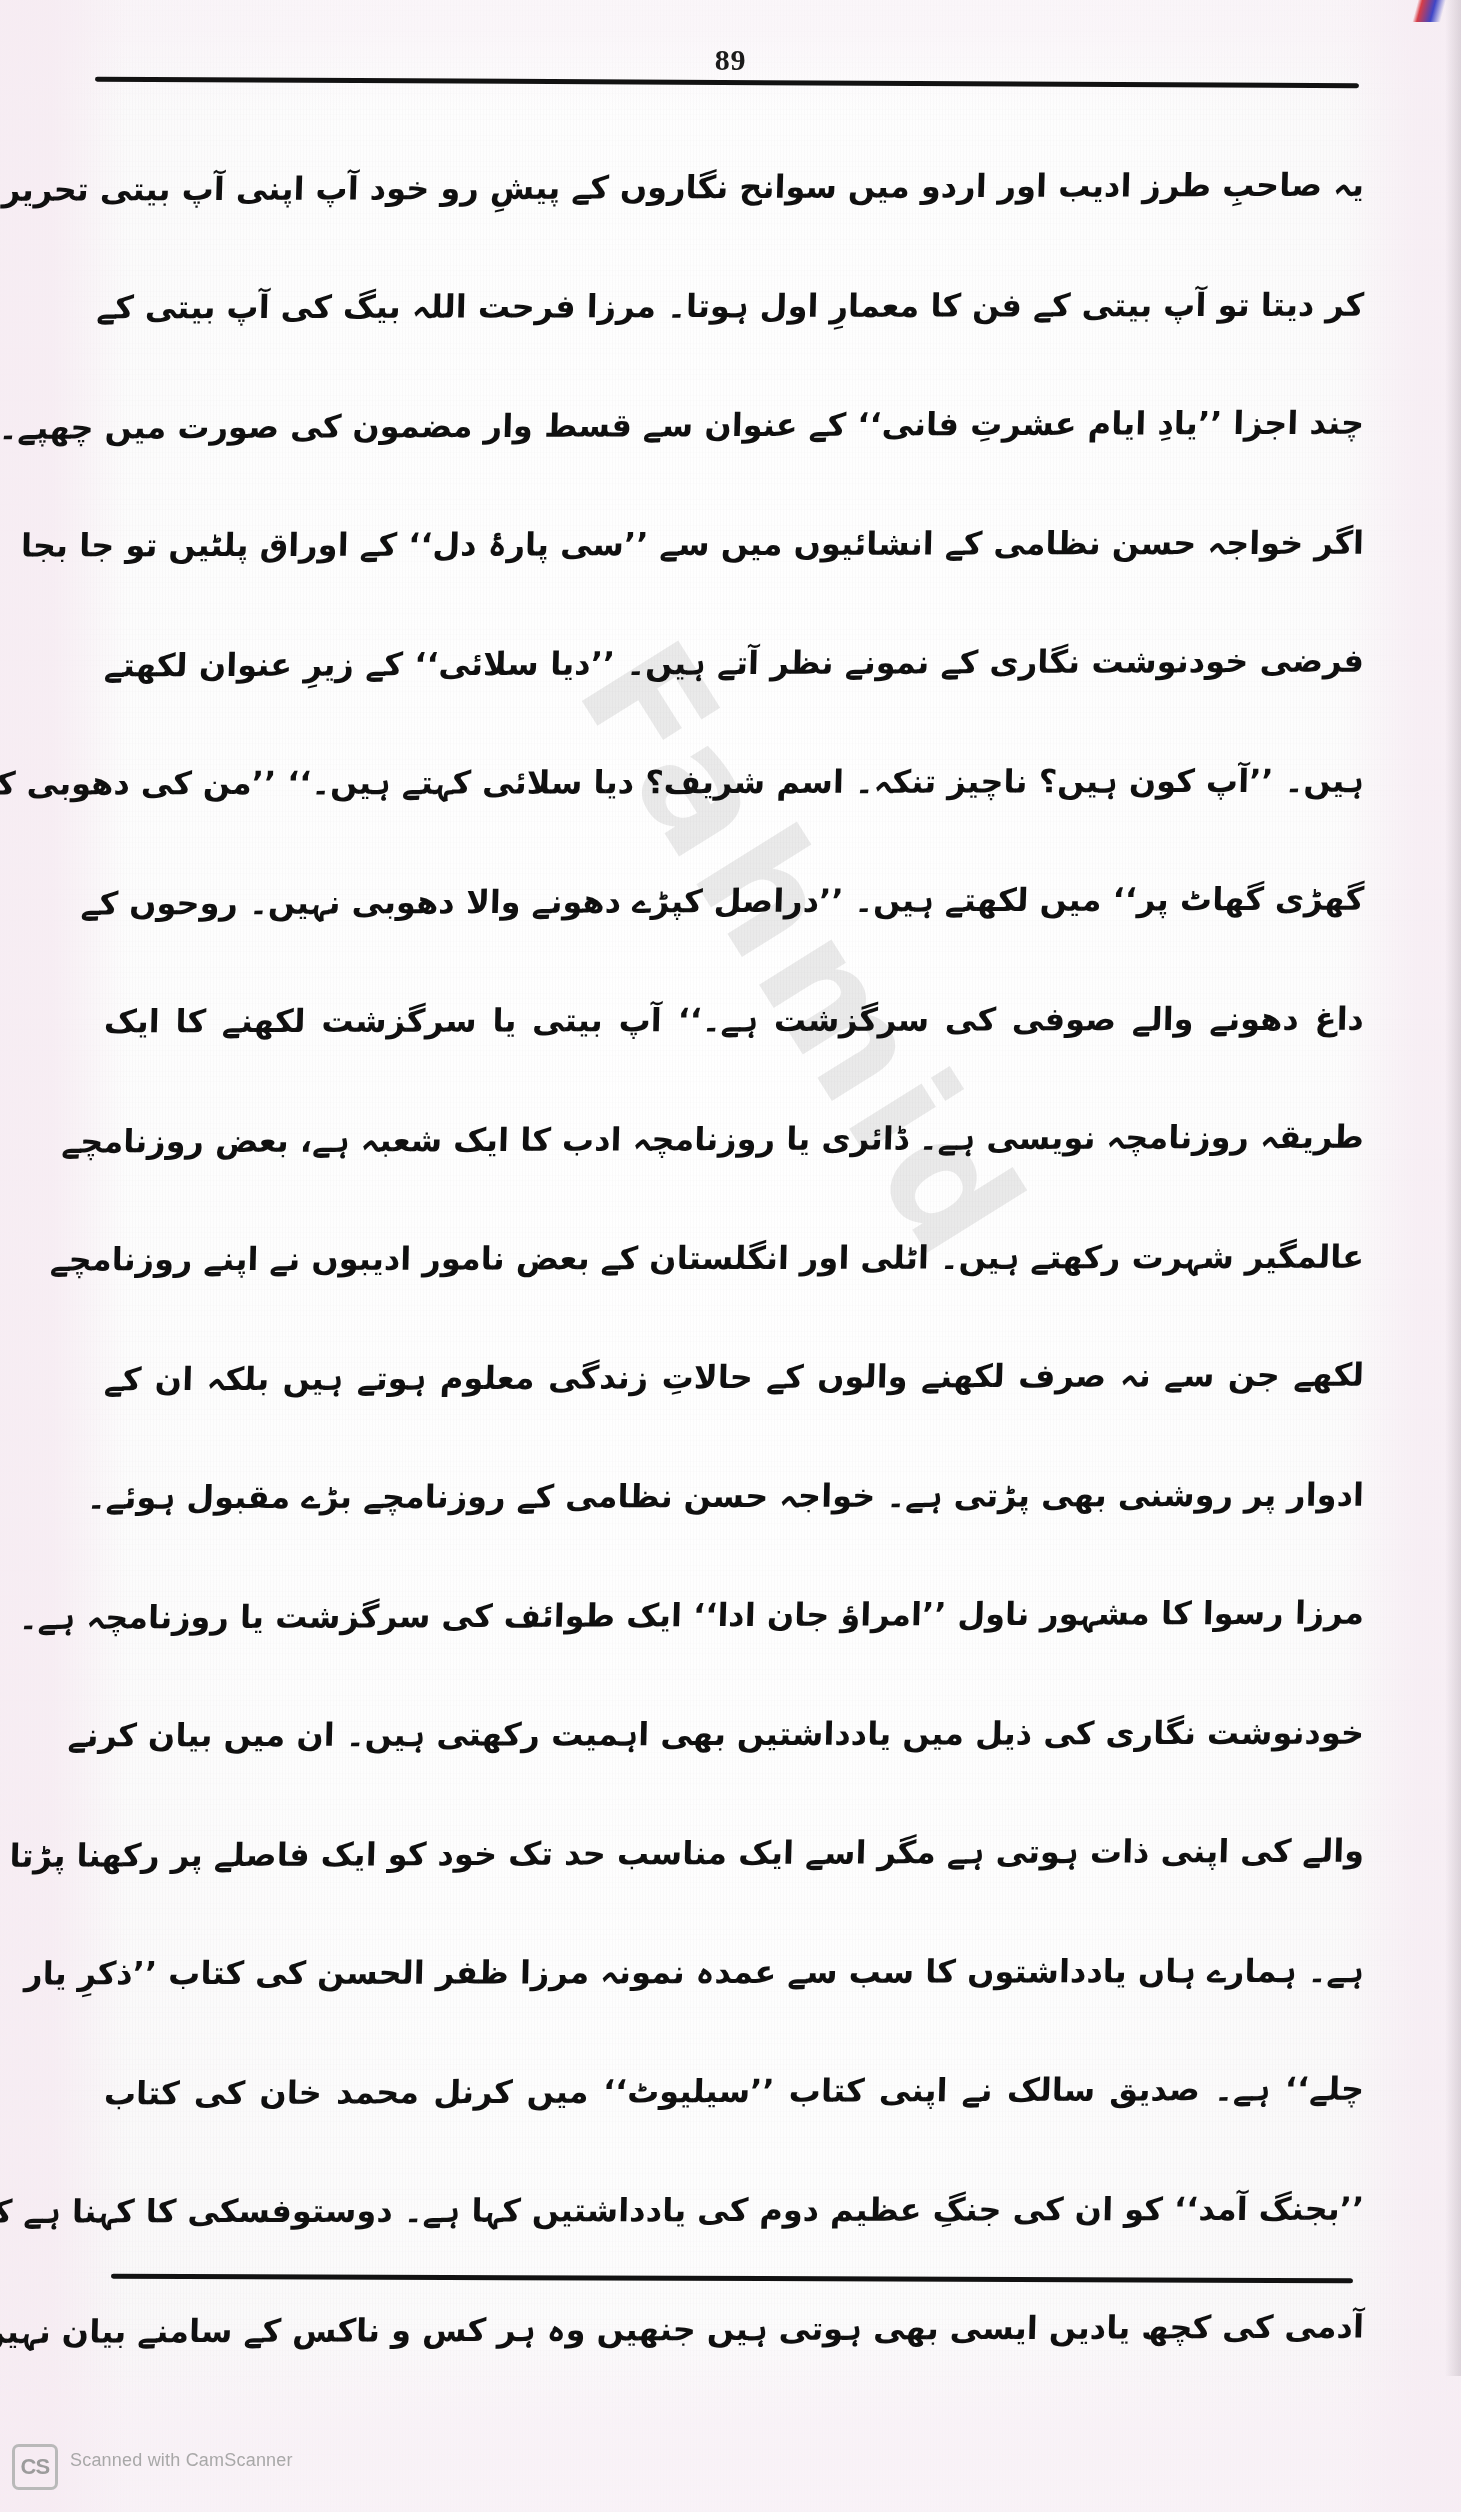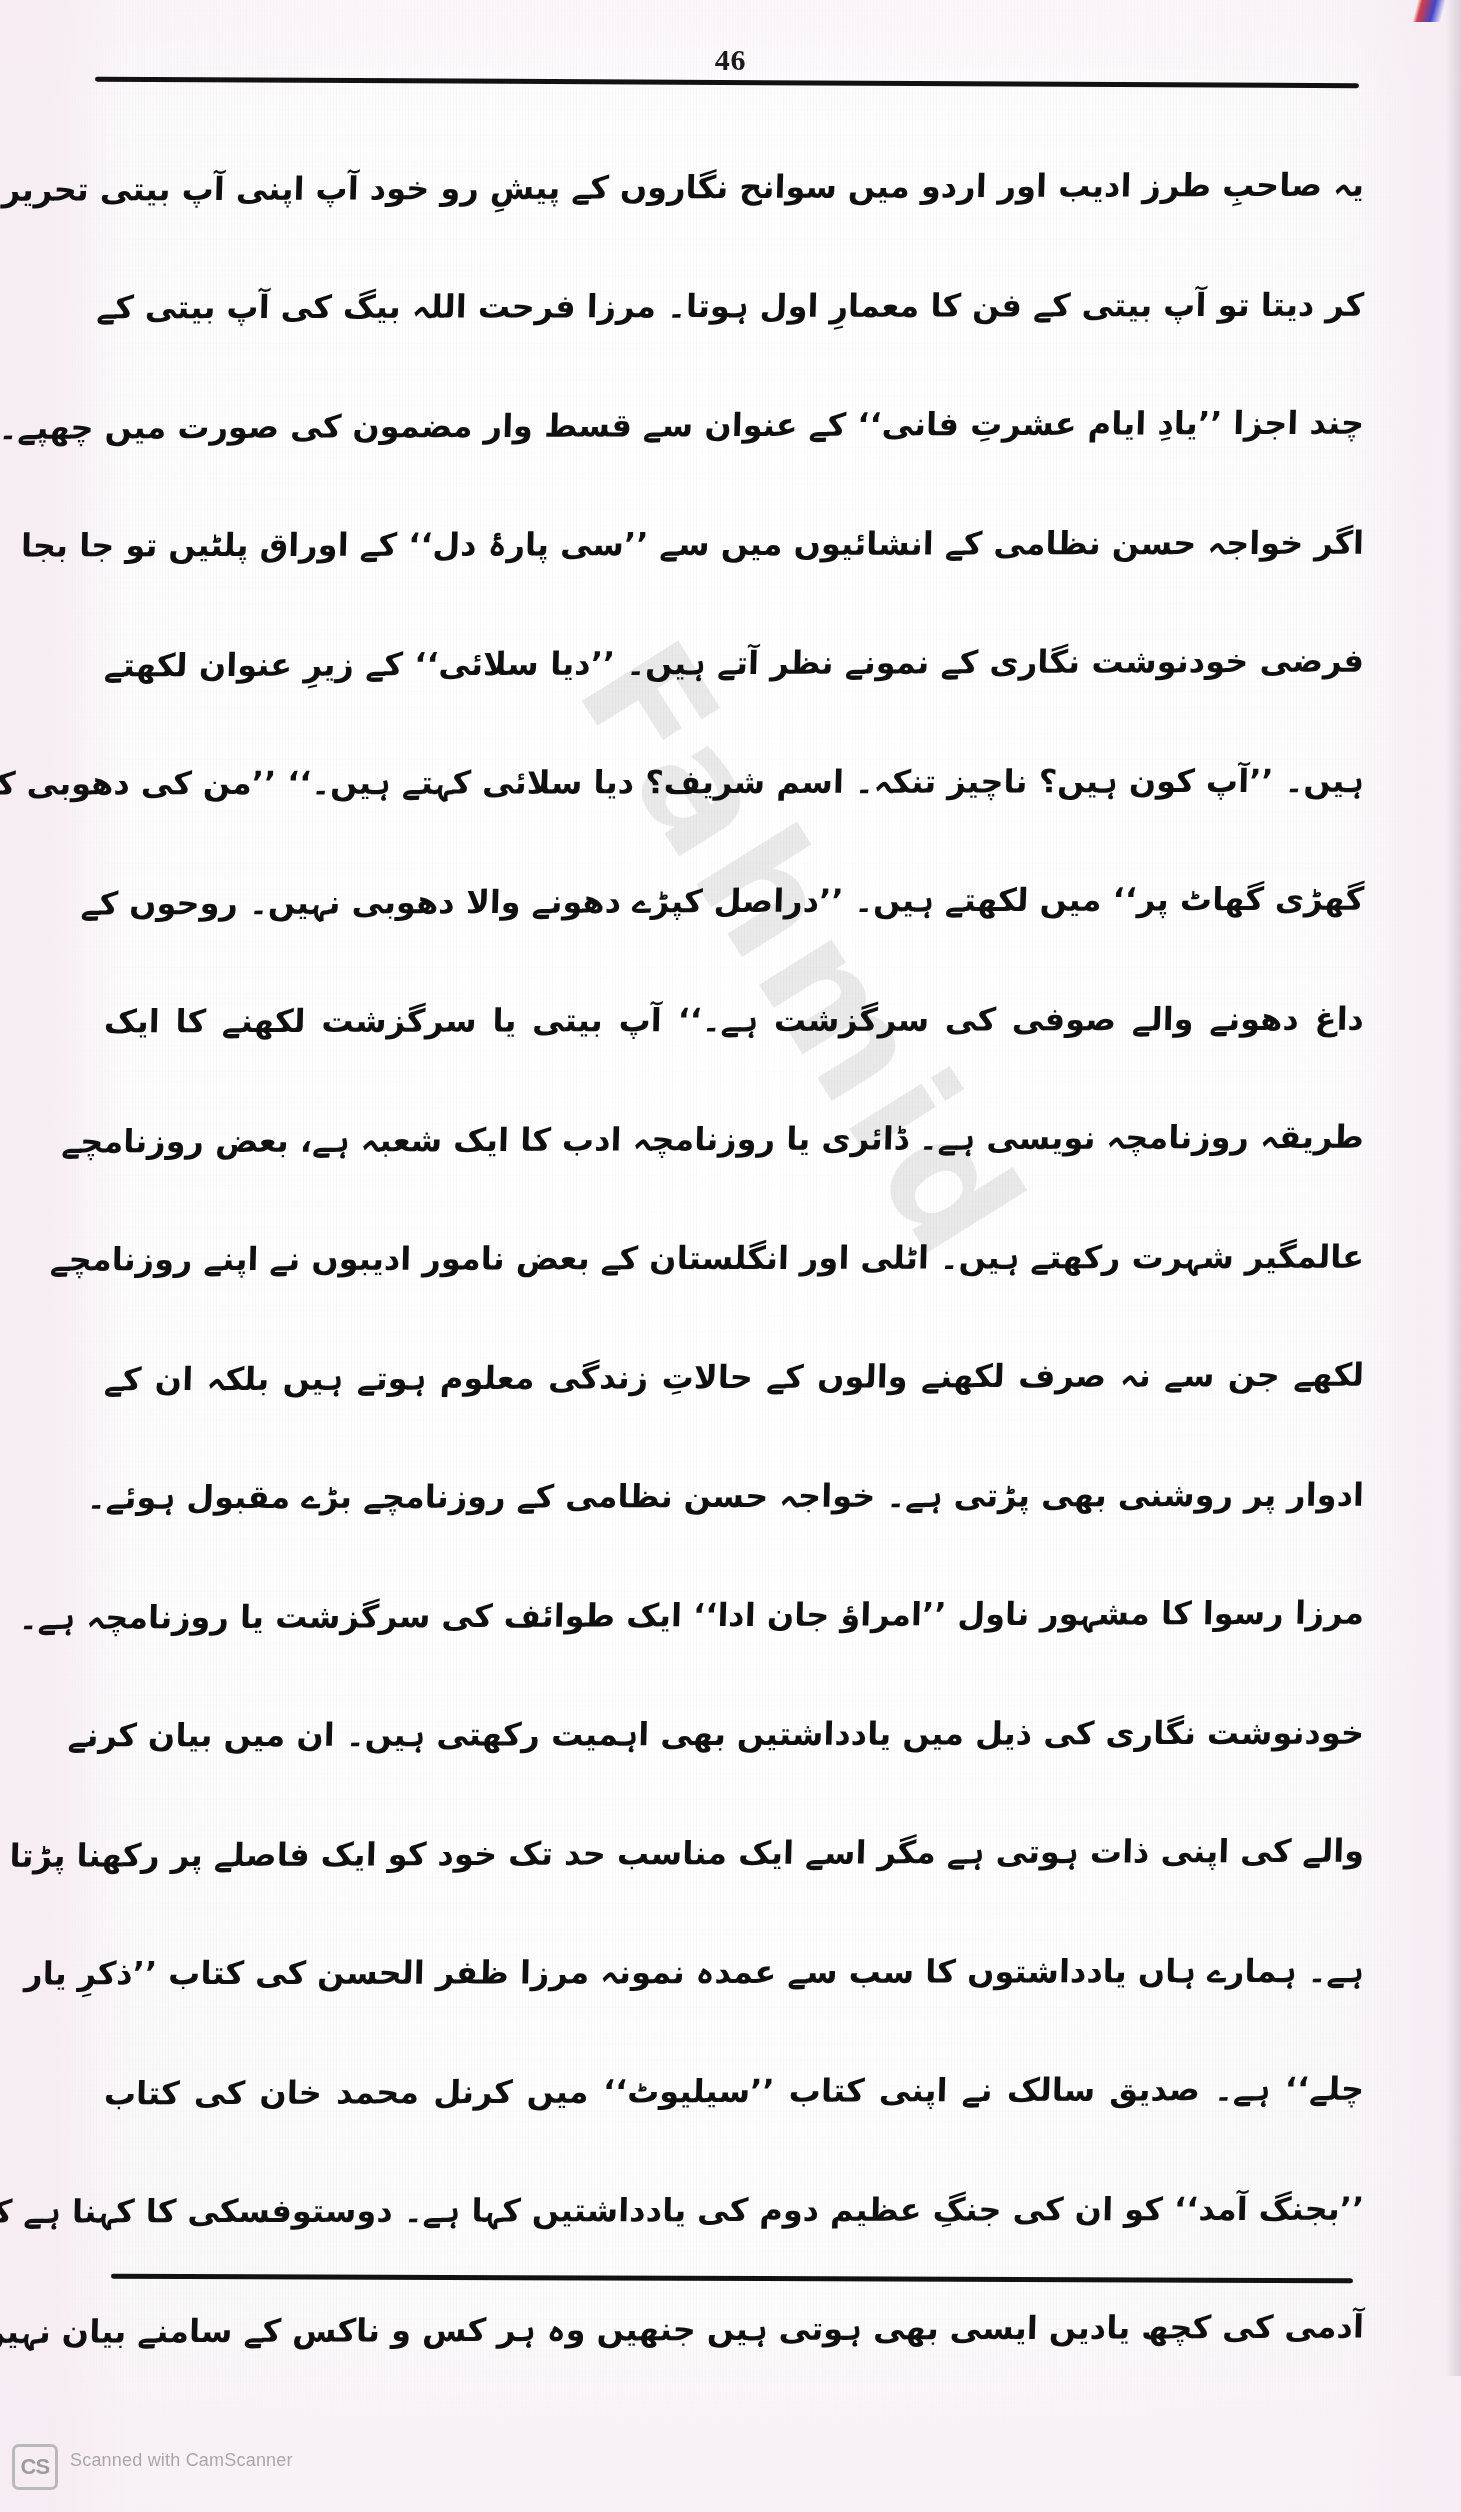--- a/index.html
+++ b/index.html
@@ -147,21 +147,21 @@
 
 <div id="scan-page">
 
   <div id="paper-noise"></div>
   <div id="edge-tint"></div>
   <div id="right-shadow"></div>
   <div id="corner-fringe"></div>
 
   <div id="watermark">Fahmid</div>
 
-  <div id="folio">46</div>
+  <div id="folio">89</div>
 
   <div class="rule" id="rule-top"></div>
 
   <div id="text-body">
     <div class="line">
         <span class="ln">یہ صاحبِ طرز ادیب اور اردو میں سوانح نگاروں کے پیشِ رو خود آپ اپنی آپ بیتی تحریر</span>
       </div>
     <div class="line">
         <span class="ln">کر دیتا تو آپ بیتی کے فن کا معمارِ اول ہوتا۔ مرزا فرحت اللہ بیگ کی آپ بیتی کے</span>
       </div>

